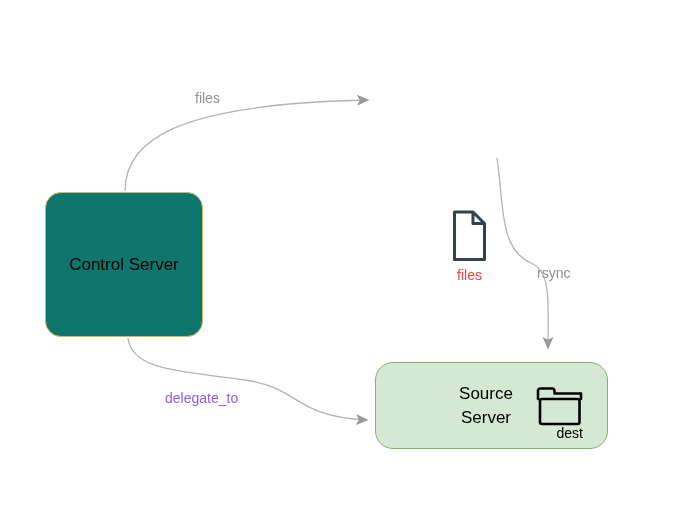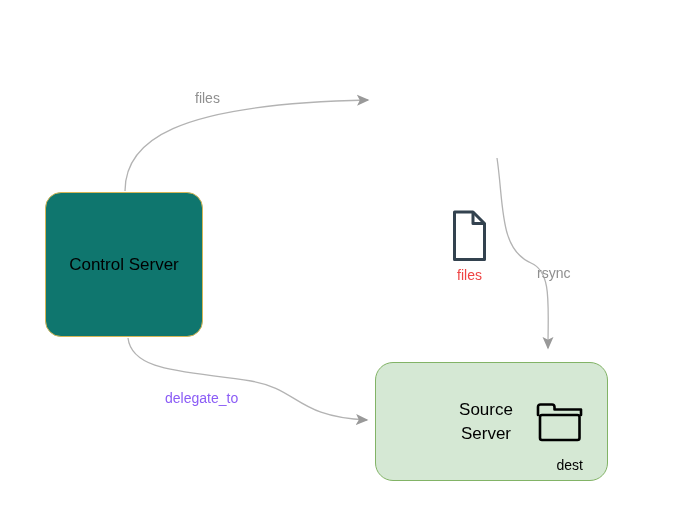--- a/index.html
+++ b/index.html
@@ -29,21 +29,21 @@
     border-radius: 16px;
     display: flex; align-items: center; justify-content: center;
   }
   .node-destination {
     left: 375px; top: 41px;
     width: 241px; height: 117px;
     border-radius: 18px;
   }
   .node-source {
     left: 375px; top: 362px;
-    width: 233px; height: 119px;
+    width: 233px; height: 87px;
     border-radius: 18px;
   }
   .node-content {
     display: flex; height: 100%;
     align-items: center; justify-content: center;
     gap: 14px; box-sizing: border-box;
   }
   .node-destination .node-content { padding-left: 46px; }
   .node-source .node-content { padding-left: 50px; }
   .node-label {

